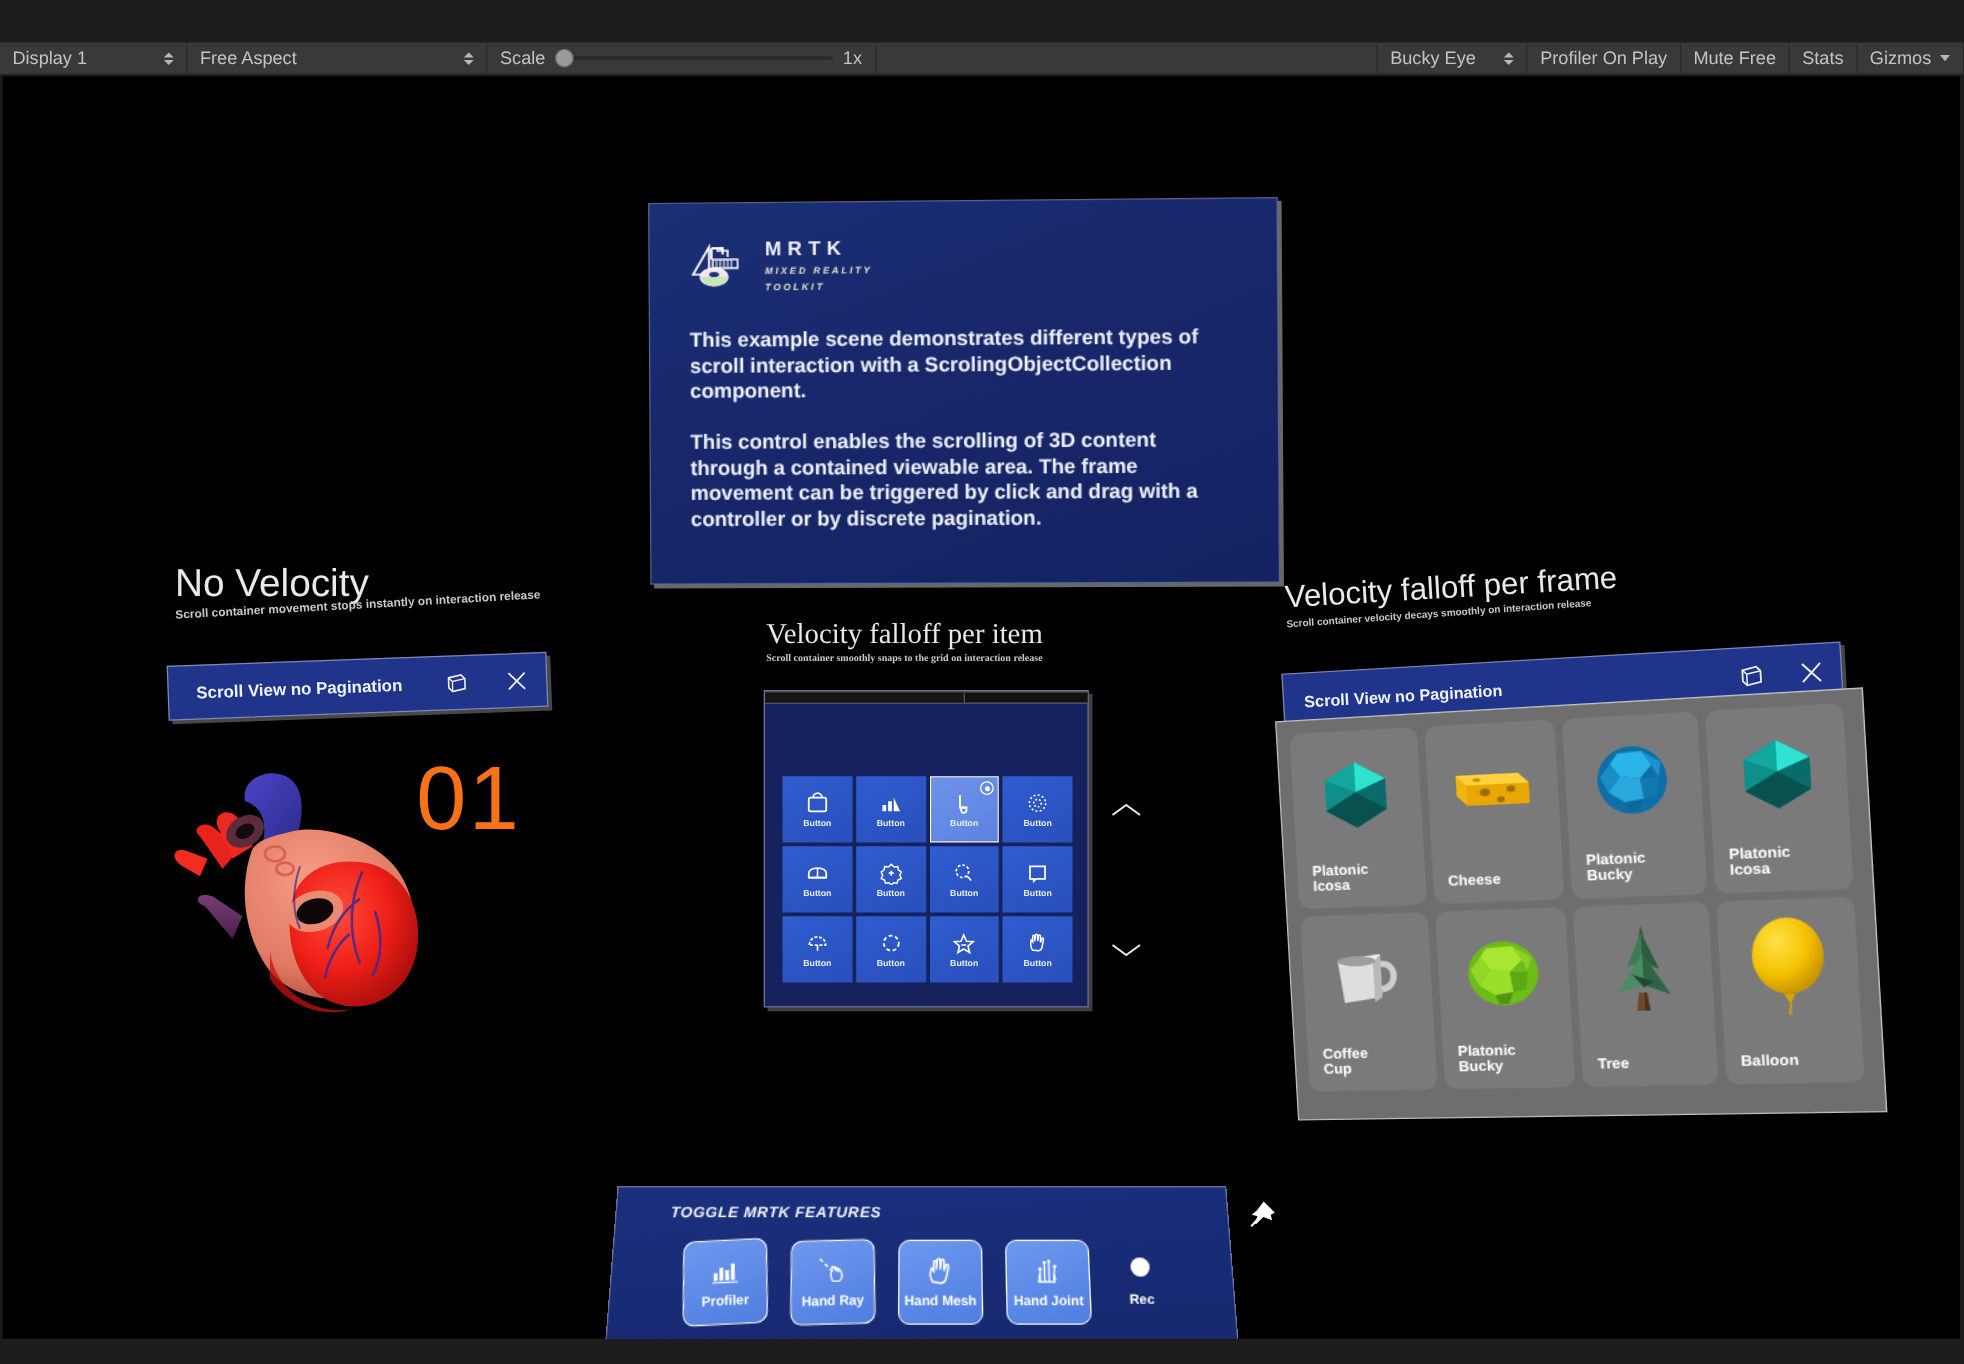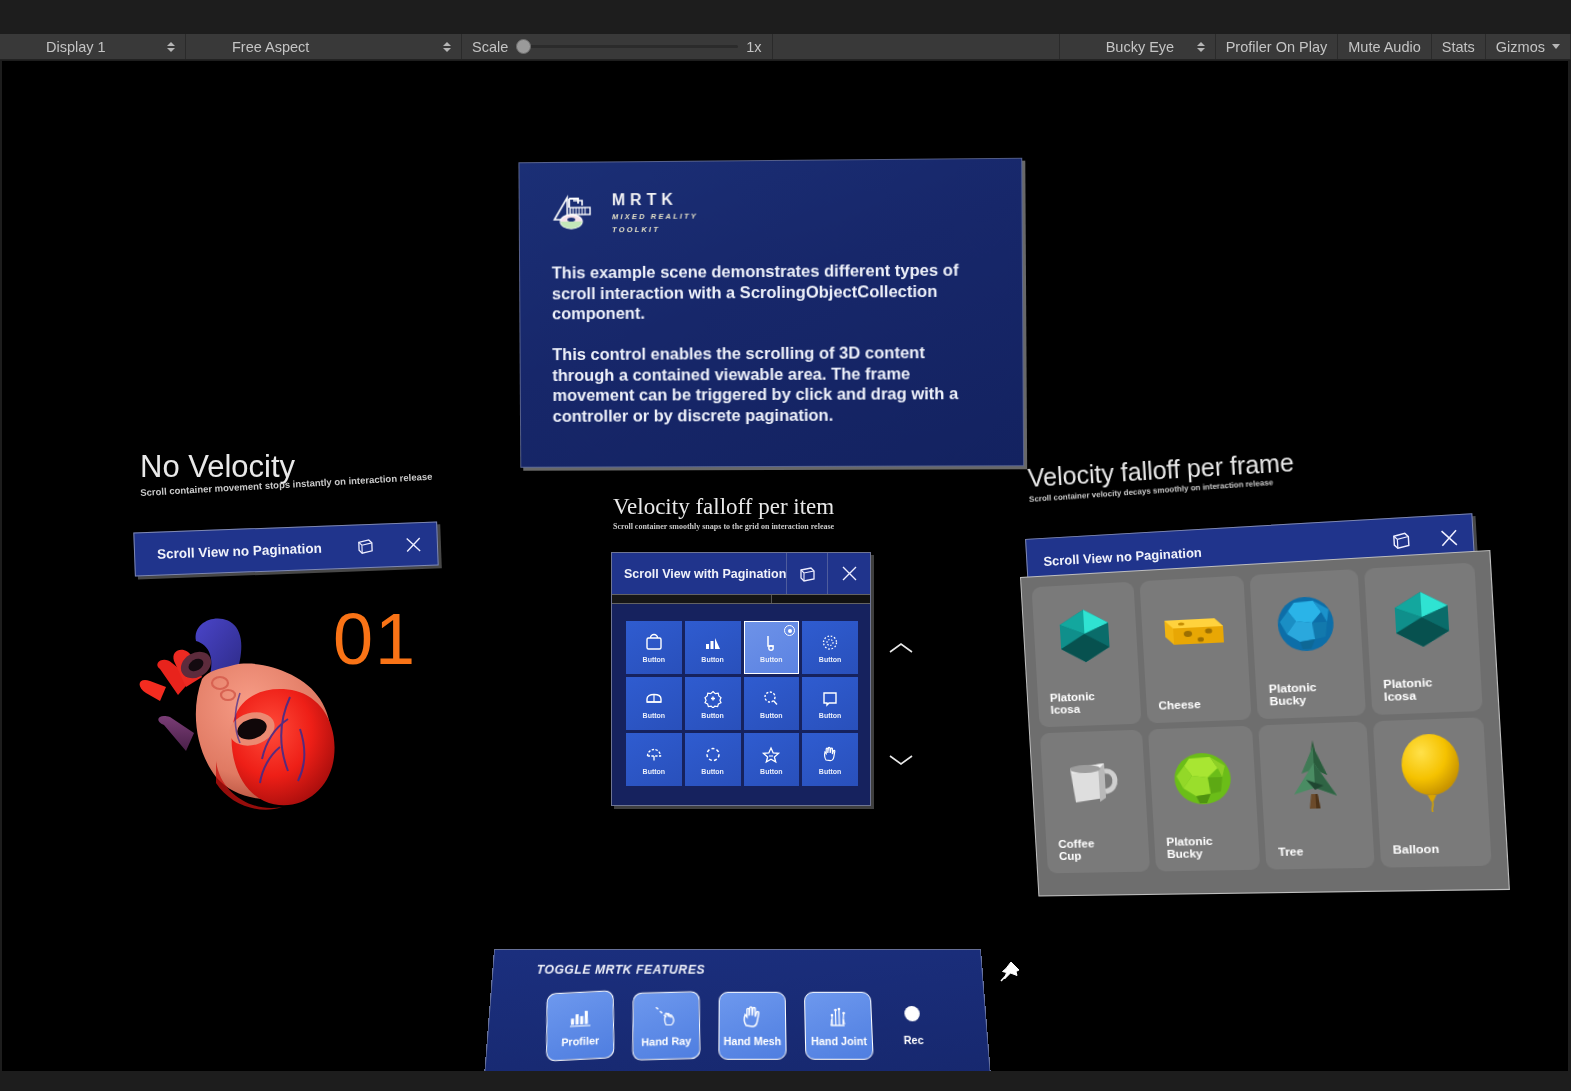--- a/index.html
+++ b/index.html
@@ -50,21 +50,21 @@
   .toolbar {
     position: absolute; left: 0; top: 34px; width: 1571px; height: 26px;
     background: #393939; display: flex; align-items: stretch;
     font-size: 14.5px; color: #c4c4c4;
     border-bottom: 1px solid #232323;
   }
   .tb-item {
     display:flex; align-items:center; padding: 0 10px;
     border-right: 1px solid #2a2a2a; white-space: nowrap;
   }
-  .tb-dropdown { justify-content: space-between; margin-left: 36px; }
+  .tb-dropdown { justify-content: space-between; }
   .tb-dropdown .dd-arrows { margin-left: 10px; display:flex; flex-direction:column; gap:2px; }
   .dd-arrows i:first-child { width:0;height:0;border-left:4px solid transparent;border-right:4px solid transparent;border-bottom:4px solid #b6b6b6; display:block;}
   .dd-arrows i:last-child  { width:0;height:0;border-left:4px solid transparent;border-right:4px solid transparent;border-top:4px solid #b6b6b6; display:block;}
   .tb-spacer { flex: 1; border-right: 1px solid #2a2a2a; }
   .scale-wrap { display:flex; align-items:center; gap:8px; padding: 0 10px; border-right:1px solid #2a2a2a;justify-content:center; }
   .scale-track { position:relative; width: 222px; height: 3px; background:#2b2b2b; border-radius:2px; }
   .scale-knob { position:absolute; left:0px; top:-6px; width:15px; height:15px; border-radius:50%; background:#9a9a9a; border:1px solid #6e6e6e;}
   .scale-val { color:#c4c4c4; font-size:14.5px; }
   .tb-caret { width:0;height:0;border-left:4px solid transparent;border-right:4px solid transparent;border-top:5px solid #b6b6b6; margin-left:7px;}
 
@@ -258,21 +258,21 @@
       <span>Bucky Eye</span>
       <span class="dd-arrows">
           <i></i>
           <i></i>
         </span>
     </div>
     <div class="tb-item">
       <span>Profiler On Play</span>
     </div>
     <div class="tb-item">
-      <span>Mute Audio</span>
+      <span>Mute Free</span>
     </div>
     <div class="tb-item">
       <span>Stats</span>
     </div>
     <div class="tb-item">
       <span>Gizmos</span>
       <span class="tb-caret"></span>
     </div>
   </div>
 
@@ -375,34 +375,20 @@
       </svg>
     </div>
     <div class="num01">01</div>
 
     <div class="blk-item">
       <div class="hdr-title">Velocity falloff per item</div>
       <div class="hdr-sub">Scroll container smoothly snaps to the grid on interaction release</div>
     </div>
 
     <div class="sv2-wrap">
-      <div class="sv2-head">
-        <span class="sv-title">Scroll View with Pagination</span>
-        <span class="sv-btn sep">
-          <svg width="18" height="16" viewBox="0 0 18 16">
-            <path d="M3 4 L13 2 L16 5 L16 13 L6 15 L3 12 Z" fill="none" stroke="#eef" stroke-width="1.3"></path>
-            <path d="M3 4 L6 7 L16 5 M6 7 L6 15" fill="none" stroke="#eef" stroke-width="1.1"></path>
-          </svg>
-        </span>
-        <span class="sv-btn">
-          <svg width="17" height="17" viewBox="0 0 17 17">
-            <path d="M2 2 L15 15 M15 2 L2 15" stroke="#eef" stroke-width="1.4" fill="none"></path>
-          </svg>
-        </span>
-      </div>
       <div class="sv2-scroll-track">
         <div class="sv2-scroll-thumb"></div>
       </div>
 
       <div class="grid12">
 
         <div class="gbtn">
           <span class="gicon">
             <svg width="20" height="19" viewBox="0 0 20 19">
                 <rect x="3" y="5" width="14" height="11" rx="1.5" fill="none" stroke="#fff" stroke-width="1.4"></rect>

